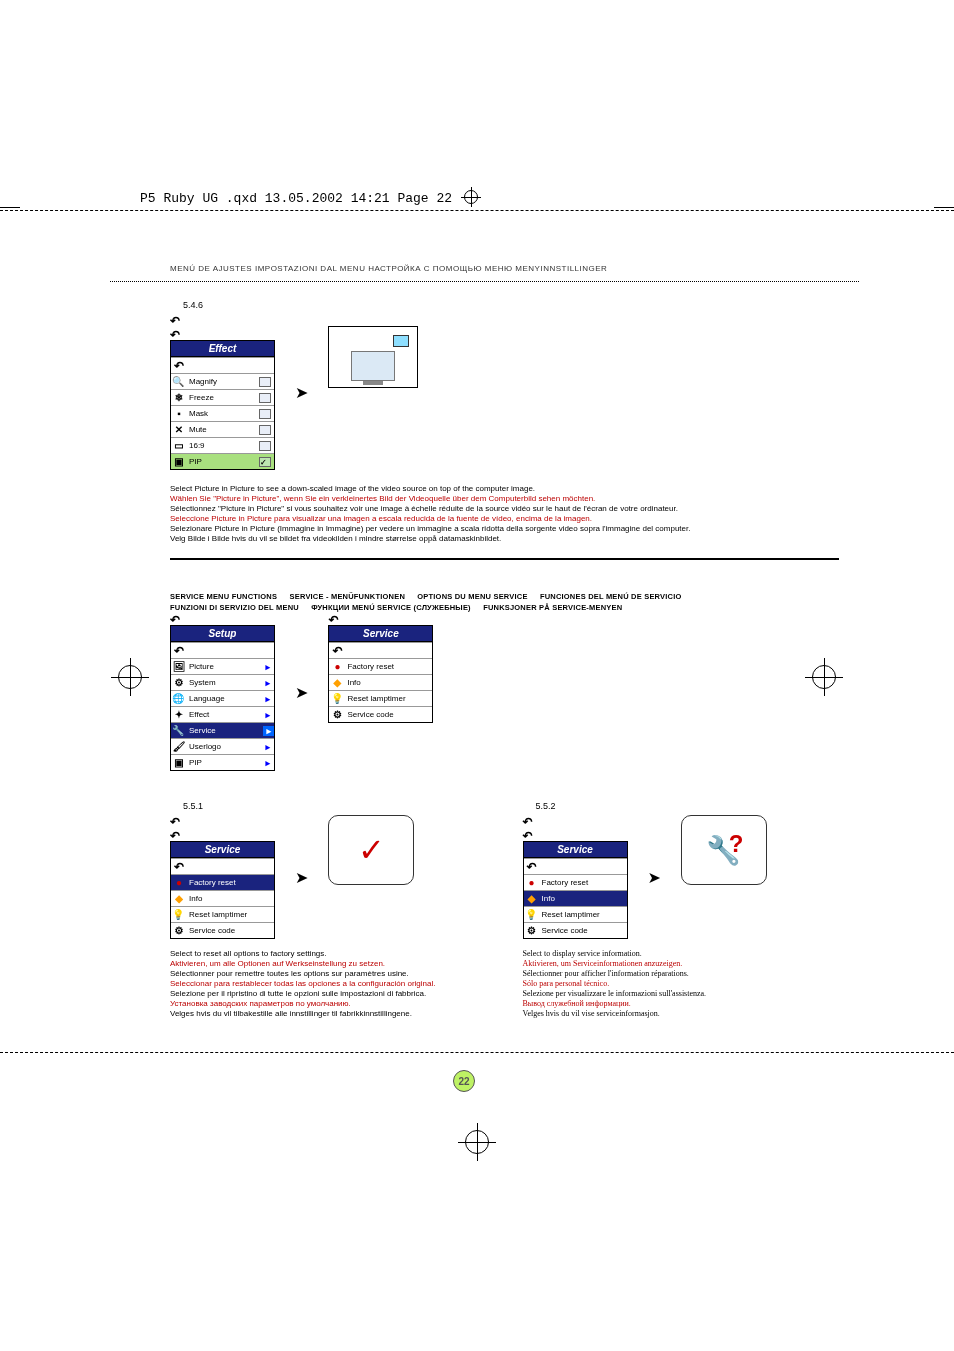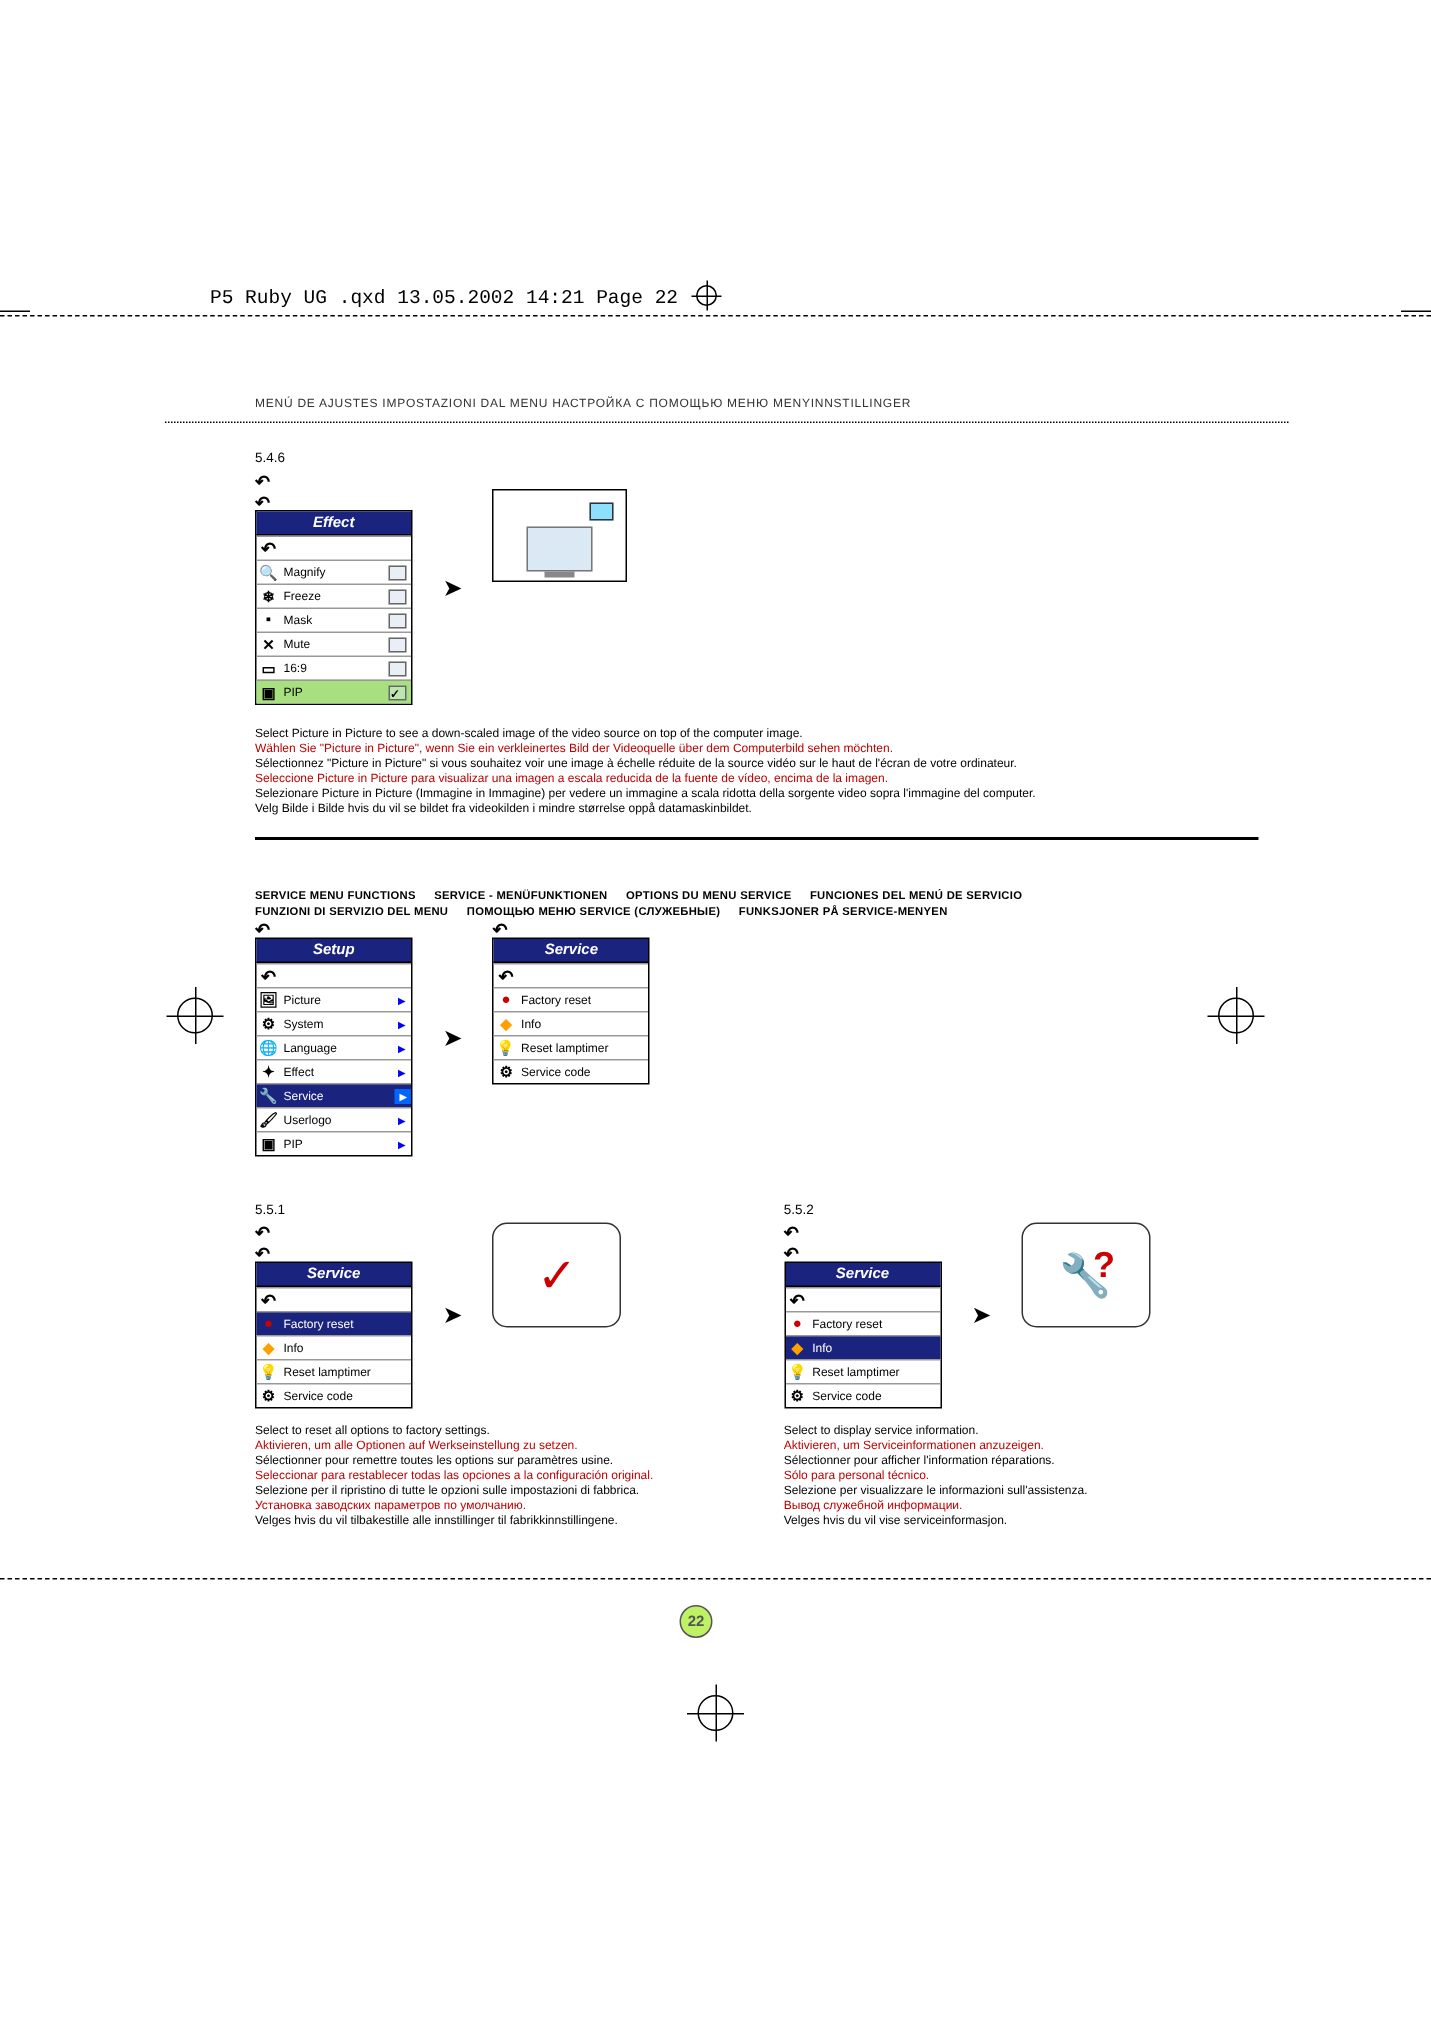--- a/index.html
+++ b/index.html
@@ -18,21 +18,21 @@
   .header-imposition { position: absolute; top: 188px; left: 140px; font-family: "Courier New", monospace; font-size: 13px; }
   .header-imposition .imp-icon { display: inline-block; width: 14px; height: 14px; border: 1px solid #000; border-radius: 50%; position: relative; top: 2px; margin-left: 4px; }
   .header-imposition .imp-icon::before { content: ""; position: absolute; left: -4px; right: -4px; top: 6px; border-top: 1px solid #000; }
   .header-imposition .imp-icon::after { content: ""; position: absolute; top: -4px; bottom: -4px; left: 6px; border-left: 1px solid #000; }
   .content { position: absolute; top: 260px; left: 170px; right: 115px; }
   .main-title { font-size: 15px; font-weight: bold; letter-spacing: 1px; display: inline-block; }
   .subtitle-row { display: inline; font-size: 8px; font-weight: bold; color: #333; margin-left: 10px; }
   .subtitle-line2 { font-size: 8px; font-weight: normal; color: #333; margin-top: 4px; letter-spacing: 0.5px; }
   .dot-line { border-top: 1px dotted #000; margin-top: 8px; margin-left: -60px; margin-right: -20px; }
 
-  .section-no { font-size: 9px; margin: 18px 0 4px 0; }
+  .section-no { font-size: 9px; margin: 18px 0 4px 13px; }
 
   .menu-pane { width: 105px; border: 1px solid #000; background: #fff; font-family: Arial; font-size: 8px; font-weight: bold; }
   .menu-title { background: #1a237e; color: #fff; text-align: center; padding: 2px 0; font-style: italic; font-size: 10px; border-bottom: 1px solid #000; }
   .menu-row { display: flex; align-items: center; border-top: 1px solid #999; height: 16px; position: relative; }
   .menu-row .ic { width: 16px; display: flex; justify-content: center; font-size: 10px; }
   .menu-row .lbl { flex: 1; padding-left: 2px; font-weight: normal; font-size: 8px; }
   .menu-row .arr { padding-right: 4px; color: #00f; font-size: 9px; }
   .menu-row .box { width: 12px; height: 10px; border: 1px solid #666; margin-right: 3px; background: #e9eef7; }
   .menu-row.hl { background: #1a237e; color: #fff; }
   .menu-row.hl .arr { background: #06f; color: #fff; padding: 0 3px; }
@@ -155,21 +155,21 @@
     </div>
 
     <div class="wide-rule"></div>
 
     <div class="sub-headings">
       <span>SERVICE MENU FUNCTIONS</span>
       <span>SERVICE - MENÜFUNKTIONEN</span>
       <span>OPTIONS DU MENU SERVICE</span>
       <span>FUNCIONES DEL MENÚ DE SERVICIO</span><br>
       <span>FUNZIONI DI SERVIZIO DEL MENU</span>
-      <span>ПОМОЩЬЮ МЕНЮ SERVICE (СЛУЖЕБНЫЕ)</span>
+      <span>ФУНКЦИИ MENÚ SERVICE (СЛУЖЕБНЫЕ)</span>
       <span>FUNKSJONER PÅ SERVICE-MENYEN</span>
     </div>
 
 
     <div class="row-flex">
       <div class="col">
         <div class="pane-top-arrow">↶</div>
         <div class="menu-pane">
           <div class="menu-title">Setup</div>
           <div class="menu-row">
@@ -312,21 +312,21 @@
                   <span class="ic">⚙</span>
                   <span class="lbl">Service code</span>
                 </div>
             </div>
           </div>
           <div class="arrow-between">➤</div>
           <div class="illus-big" style="position:relative;">
             <span class="wrench">🔧<span class="q">?</span></span>
           </div>
         </div>
-        <div class="desc-block" style="margin-top:10px;">
+        <div class="desc-block" style="margin-top:10px;font-family:Liberation Serif, serif;">
           <div class="en">Select to display service information.</div>
           <div class="de">Aktivieren, um Serviceinformationen anzuzeigen.</div>
           <div class="fr">Sélectionner pour afficher l'information réparations.</div>
           <div class="es">Sólo para personal técnico.</div>
           <div class="it">Selezione per visualizzare le informazioni sull'assistenza.</div>
           <div class="ru">Вывод служебной информации.</div>
           <div class="no">Velges hvis du vil vise serviceinformasjon.</div>
         </div>
       </div>
     </div>

